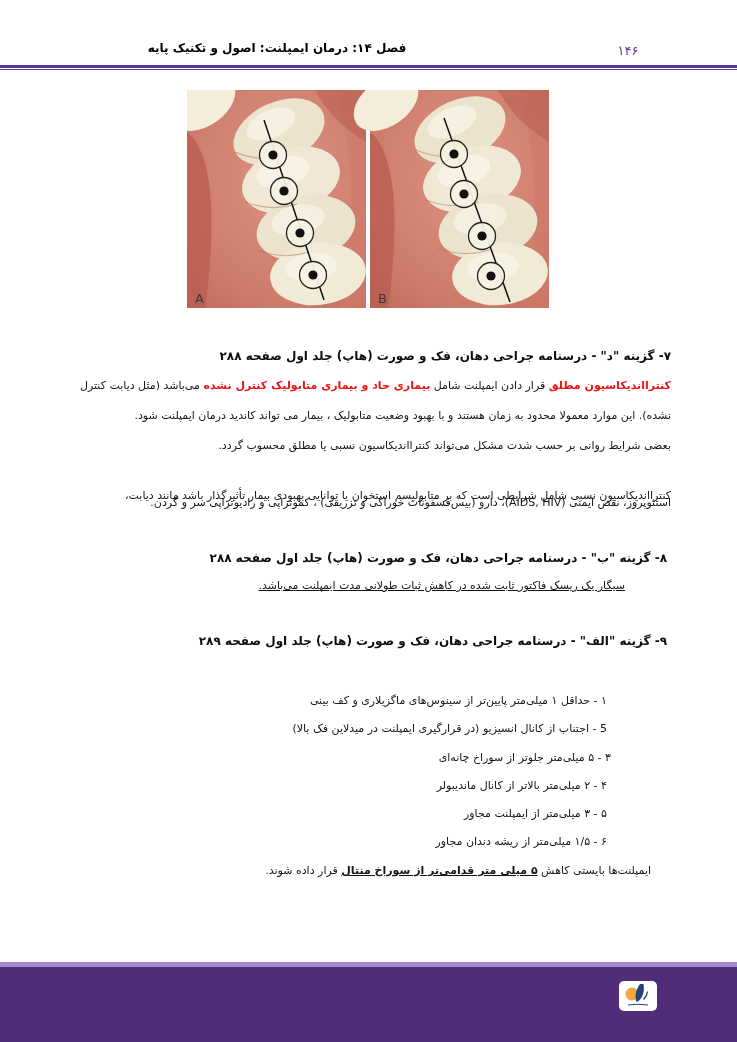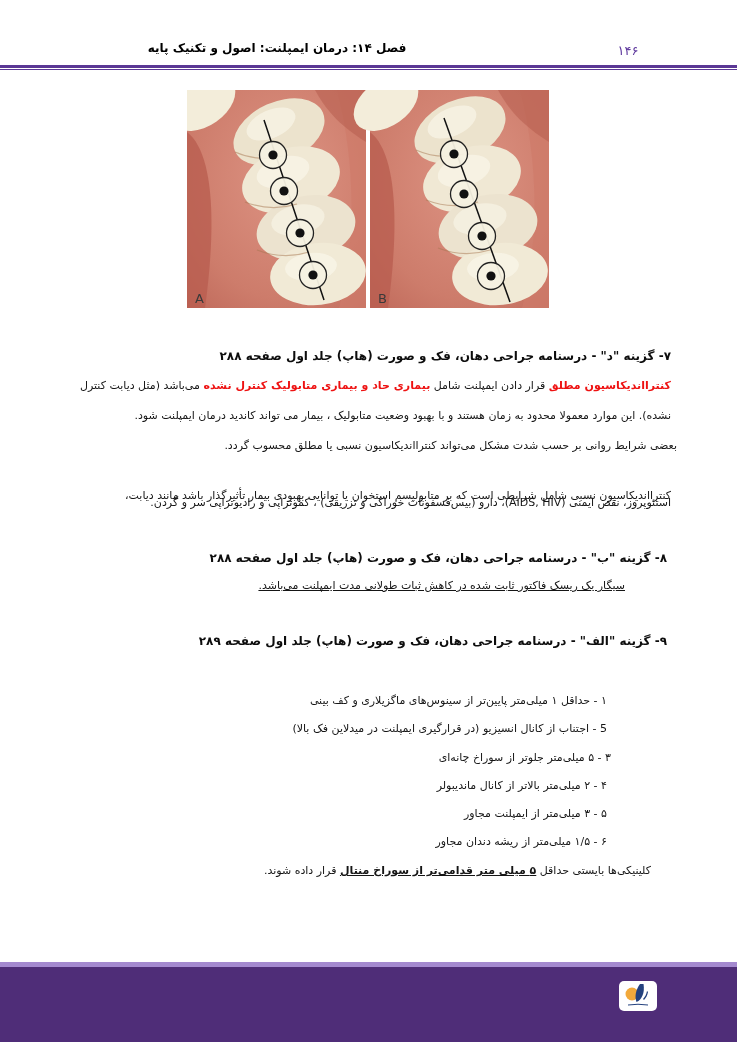--- a/index.html
+++ b/index.html
@@ -122,35 +122,35 @@
           <circle cx="121" cy="186" r="4.6" fill="#111"></circle>
         </g>
         <text x="8" y="213" font-size="13" fill="#3a3a3a">B</text>
       </g>
     </svg>
   </div>
 
   <div class="line heading" style="top:347px;right:66px;">۷- گزینه "د" - درسنامه جراحی دهان، فک و صورت (هاپ) جلد اول صفحه ۲۸۸</div>
   <div class="line" style="top:377px;right:66px;"><span class="red">کنترااندیکاسیون مطلق</span><span> قرار دادن ایمپلنت شامل </span><span class="red">بیماری حاد و بیماری متابولیک کنترل نشده</span><span> می‌باشد (مثل دیابت کنترل</span></div>
   <div class="line" style="top:407px;right:66px;">نشده). این موارد معمولا محدود به زمان هستند و با بهبود وضعیت متابولیک ، بیمار می تواند کاندید درمان ایمپلنت شود.</div>
-  <div class="line" style="top:437px;right:60px;">بعضی شرایط روانی بر حسب شدت مشکل می‌تواند کنترااندیکاسیون نسبی یا مطلق محسوب گردد.</div>
+  <div class="line" style="top:437px;right:66px;">بعضی شرایط روانی بر حسب شدت مشکل می‌تواند کنترااندیکاسیون نسبی یا مطلق محسوب گردد.</div>
   <div class="line" style="top:467px;right:66px;margin-top:20px;">کنترااندیکاسیون نسبی شامل شرایطی است که بر متابولیسم استخوان یا توانایی بهبودی بیمار تأثیرگذار باشد مانند دیابت،</div>
   <div class="line" style="top:494px;right:66px;">استئوپروز، نقص ایمنی (AIDS, HIV)، دارو (بیس‌فسفونات خوراکی و تزریقی) ، کموتراپی و رادیوتراپی سر و گردن.</div>
 
   <div class="line heading" style="top:549px;right:70px;">۸- گزینه "ب" - درسنامه جراحی دهان، فک و صورت (هاپ) جلد اول صفحه ۲۸۸</div>
   <div class="line ul" style="top:577px;right:112px;">سیگار یک ریسک فاکتور ثابت شده در کاهش ثبات طولانی مدت ایمپلنت می‌باشد.</div>
 
   <div class="line heading" style="top:632px;right:70px;">۹- گزینه "الف" - درسنامه جراحی دهان، فک و صورت (هاپ) جلد اول صفحه ۲۸۹</div>
   <div class="line" style="top:692px;right:130px;">۱ - حداقل ۱ میلی‌متر پایین‌تر از سینوس‌های ماگزیلاری و کف بینی</div>
   <div class="line" style="top:720px;right:130px;">5 - اجتناب از کانال انسیزیو (در قرارگیری ایمپلنت در میدلاین فک بالا)</div>
   <div class="line" style="top:749px;right:126px;">۳ - ۵ میلی‌متر جلوتر از سوراخ چانه‌ای</div>
   <div class="line" style="top:777px;right:130px;">۴ - ۲ میلی‌متر بالاتر از کانال ماندیبولر</div>
   <div class="line" style="top:805px;right:130px;">۵ - ۳ میلی‌متر از ایمپلنت مجاور</div>
   <div class="line" style="top:833px;right:130px;">۶ - ۱/۵ میلی‌متر از ریشه دندان مجاور</div>
-  <div class="line" style="top:862px;right:86px;"><span>کلینیکی‌ها بایستی حداقل </span><span class="boldul">۵ میلی متر قدامی‌تر از سوراخ منتال</span><span> قرار داده شوند.</span></div>
+  <div class="line" style="top:862px;right:86px;"><span>ایمپلنت‌ها بایستی کاهش </span><span class="boldul">۵ میلی متر قدامی‌تر از سوراخ منتال</span><span> قرار داده شوند.</span></div>
 
   <div class="footer-strip"></div>
   <div class="footer-bar"></div>
   <div class="footer-logo">
     <svg width="38" height="30" viewBox="0 0 38 30">
       <rect x="0" y="0" width="38" height="30" rx="5" fill="#ffffff"></rect>
       <circle cx="13" cy="13" r="6.5" fill="#f2a93b"></circle>
       <path d="M21,3 C16.5,9 15.5,16 17.5,21 C23,19 26,11 24.5,3 Z" fill="#24417e"></path>
       <path d="M24,18 C26,16 27.5,13 28,10 L29,11 C28.5,14 27,17 25,19 Z" fill="#24417e"></path>
       <path d="M9,24 Q19,22.5 29,24" stroke="#24417e" stroke-width="1" fill="none"></path>

